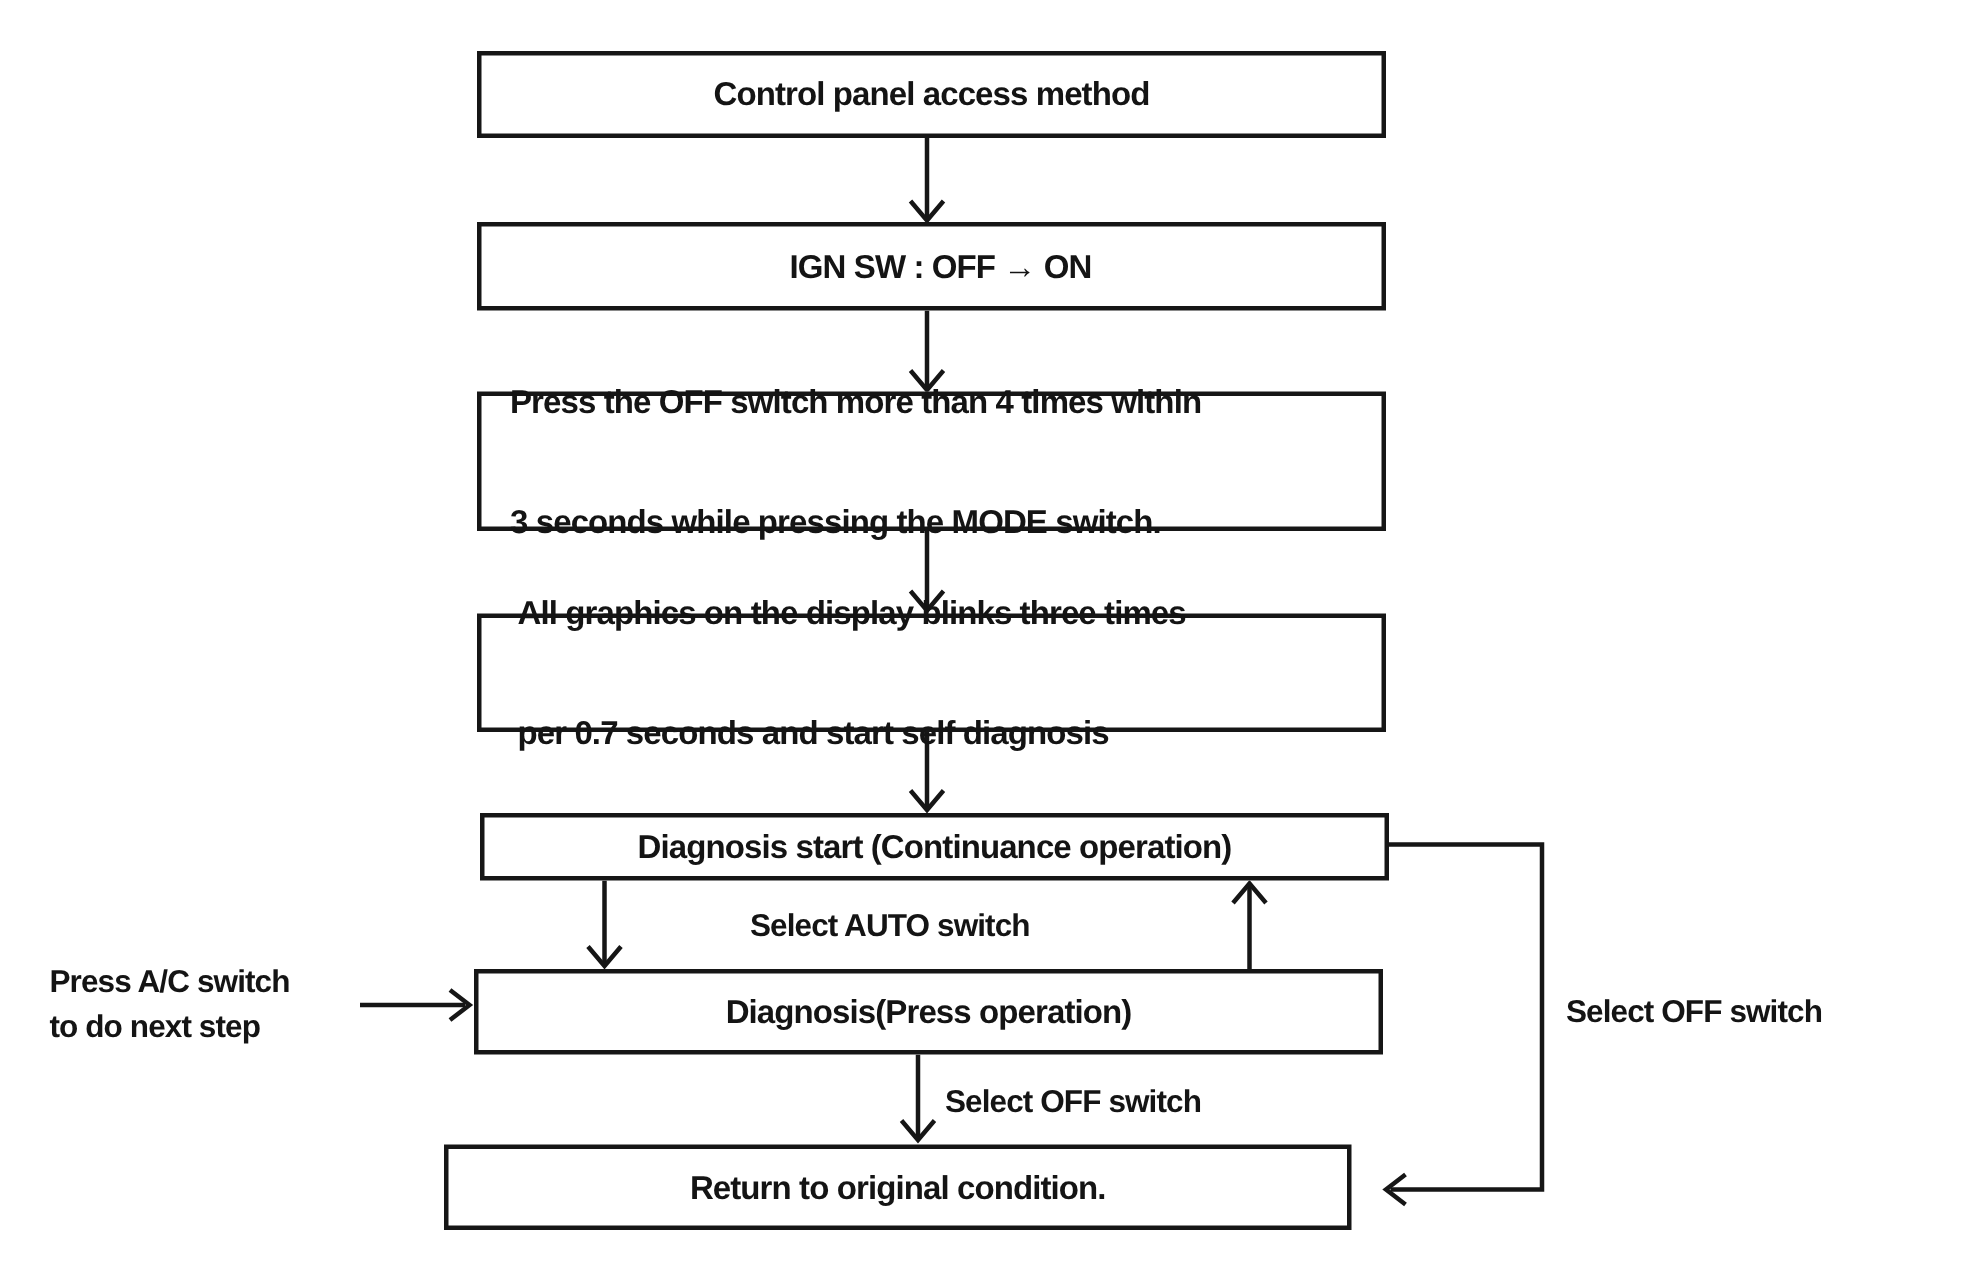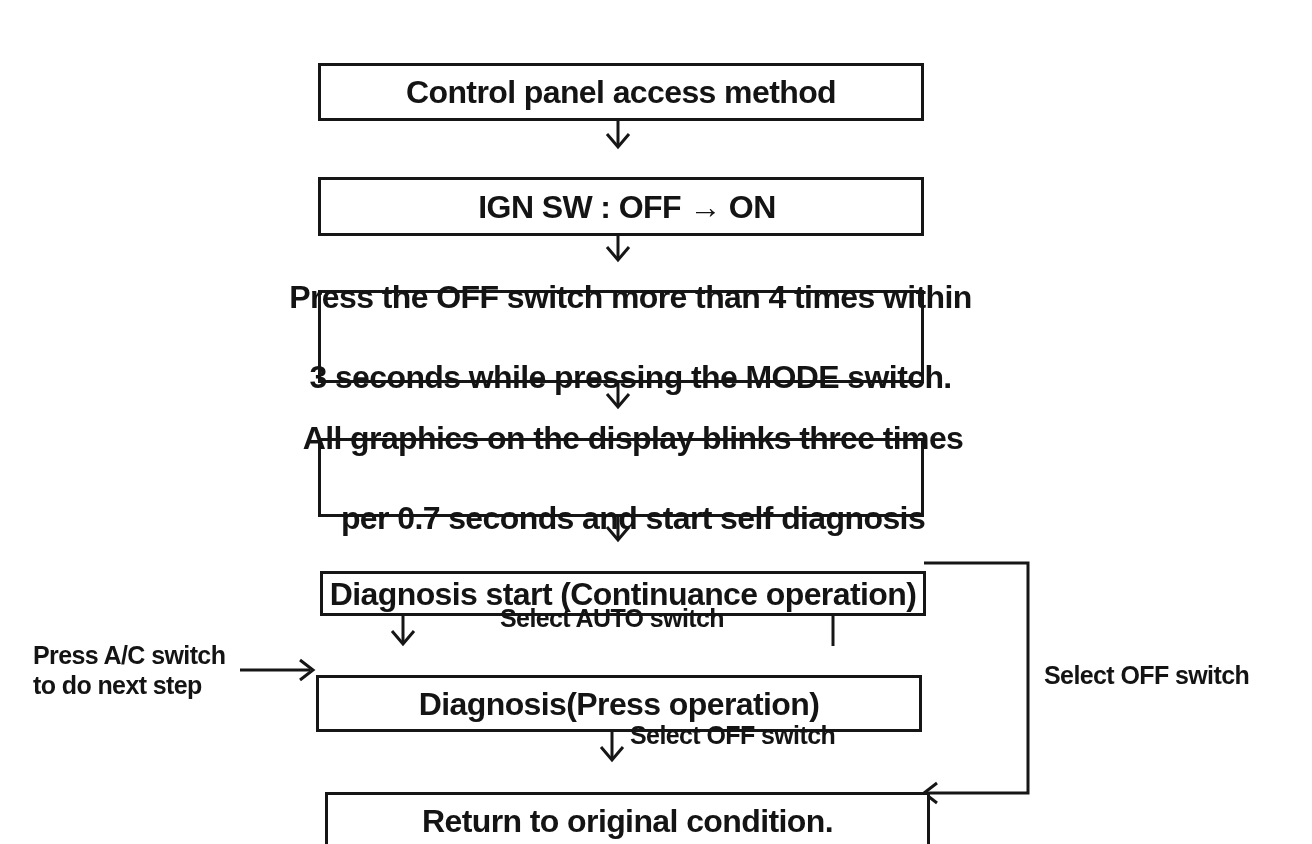--- a/index.html
+++ b/index.html
@@ -12,30 +12,29 @@
     color:#141414;
     overflow:hidden;
   }
   .connectors { position:absolute; left:0; top:0; width:1312px; height:844px; }
   .fbox {
     position:absolute;
     border:3px solid #161616;
     background:#ffffff;
     display:flex; flex-direction:column;
     justify-content:center; align-items:center;
-    font-size:32px; font-weight:700;
+    font-size:22px; font-weight:700;
     letter-spacing:-0.6px; line-height:32px;
     white-space:nowrap;
-    margin-top:29px;
   }
-  .fbox.left-align { align-items:center;gap:48px; }
+  .fbox.left-align { align-items:flex-start;gap:48px; }
   .fbox span { display:block; }
   .flabel {
     position:absolute;
-    font-size:25px; font-weight:700;
+    font-size:21px; font-weight:700;
     letter-spacing:-0.6px; line-height:30px;
     white-space:nowrap;
   }
   .flabel span { display:block; }
 </style>
 </head>
 <body>
 
 <div class="page">
 
@@ -99,21 +98,21 @@
   </div>
 
   <div class="fbox" style="left:320px; top:542px; width:606px; height:45px;">
     <span>Diagnosis start (Continuance operation)</span>
   </div>
 
   <div class="fbox" style="left:316px; top:646px; width:606px; height:57px;">
     <span>Diagnosis(Press operation)</span>
   </div>
 
-  <div class="fbox" style="left:325px; top:763px; width:605px; height:57px;">
+  <div class="fbox" style="left:296px; top:763px; width:605px; height:57px;">
     <span>Return to original condition.</span>
   </div>
 
   <div class="flabel" style="left:500px; top:603px;">Select AUTO switch</div>
 
   <div class="flabel" style="left:630px; top:720px;">Select OFF switch</div>
 
   <div class="flabel" style="left:1044px; top:660px;">Select OFF switch</div>
 
   <div class="flabel" style="left:33px; top:640px;">

